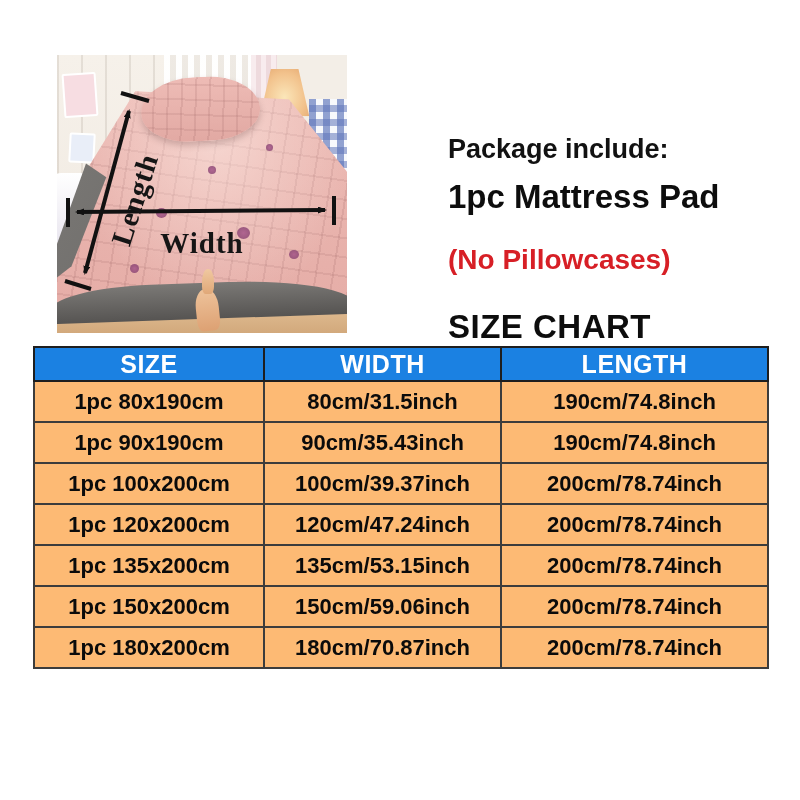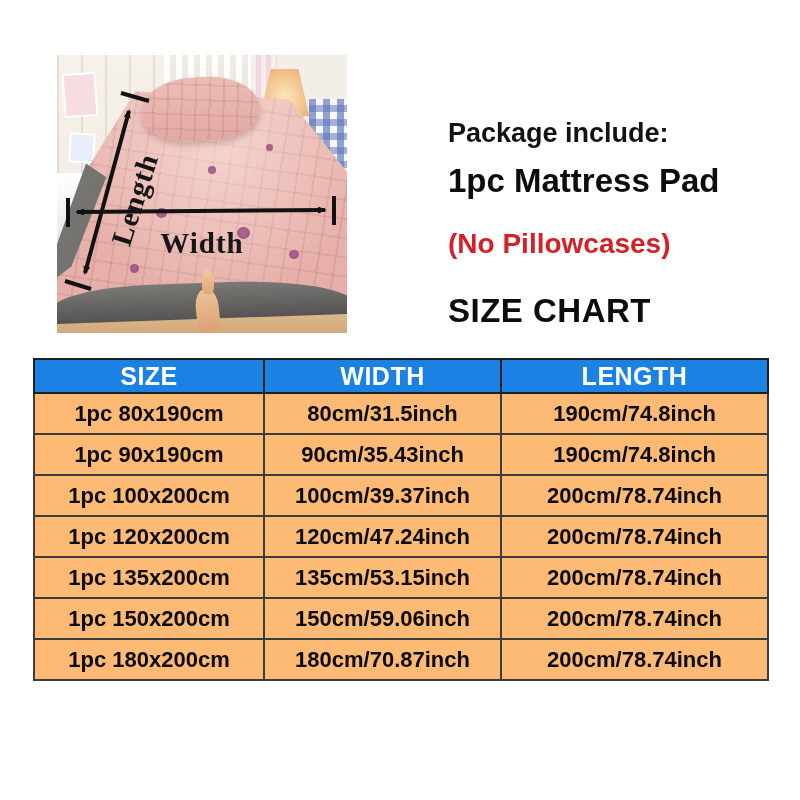--- a/index.html
+++ b/index.html
@@ -73,28 +73,28 @@
   .finger { position:absolute; left:50%; bottom:14%; width:4%; height:9%;
             background:linear-gradient(#f0c8a0,#e0a878); border-radius:50% 50% 30% 30%; }
   .arrows-svg { position:absolute; left:0; top:0; width:290px; height:278px; }
   .dim-label { position:absolute; font-family:"Liberation Serif", serif; font-weight:bold;
                color:#151515; text-align:center; }
   .length-label { left:16px; top:128px; width:124px; font-size:29px;
                   transform:rotate(-72deg); letter-spacing:1px; }
   .width-label { left:83px; top:172px; width:124px; font-size:29px; letter-spacing:1px; }
 
   
-  .info { position:absolute; left:448px; top:118px; width:330px; }
+  .info { position:absolute; left:448px; top:134px; width:330px; }
   .info-line1 { font-size:27px; font-weight:bold; color:#121212; }
   .info-line2 { font-size:33px; font-weight:bold; color:#0d0d0d; margin-top:13px; }
   .info-line3 { font-size:28px; font-weight:bold; color:#d71f26; margin-top:28px; }
   .info-line4 { font-size:33px; font-weight:bold; color:#0d0d0d; margin-top:32px; letter-spacing:.5px; }
 
   
-  .size-table { position:absolute; left:33px; top:358px; width:734px;
+  .size-table { position:absolute; left:33px; top:346px; width:734px;
                 border-collapse:collapse; table-layout:fixed; }
   .size-table col.c1 { width:230px; }
   .size-table col.c2 { width:237px; }
   .size-table col.c3 { width:267px; }
   .size-table th { height:34px; background:#1b81e2; color:#ffffff;
                    font-size:25px; font-weight:bold; text-align:center;
                    border:2px solid #1e1e1e; letter-spacing:.5px; }
   .size-table td { height:41px; background:#fdba74; color:#0b0b0b;
                    font-size:22px; font-weight:bold; text-align:center;
                    border:2px solid #3c3c3c; }

